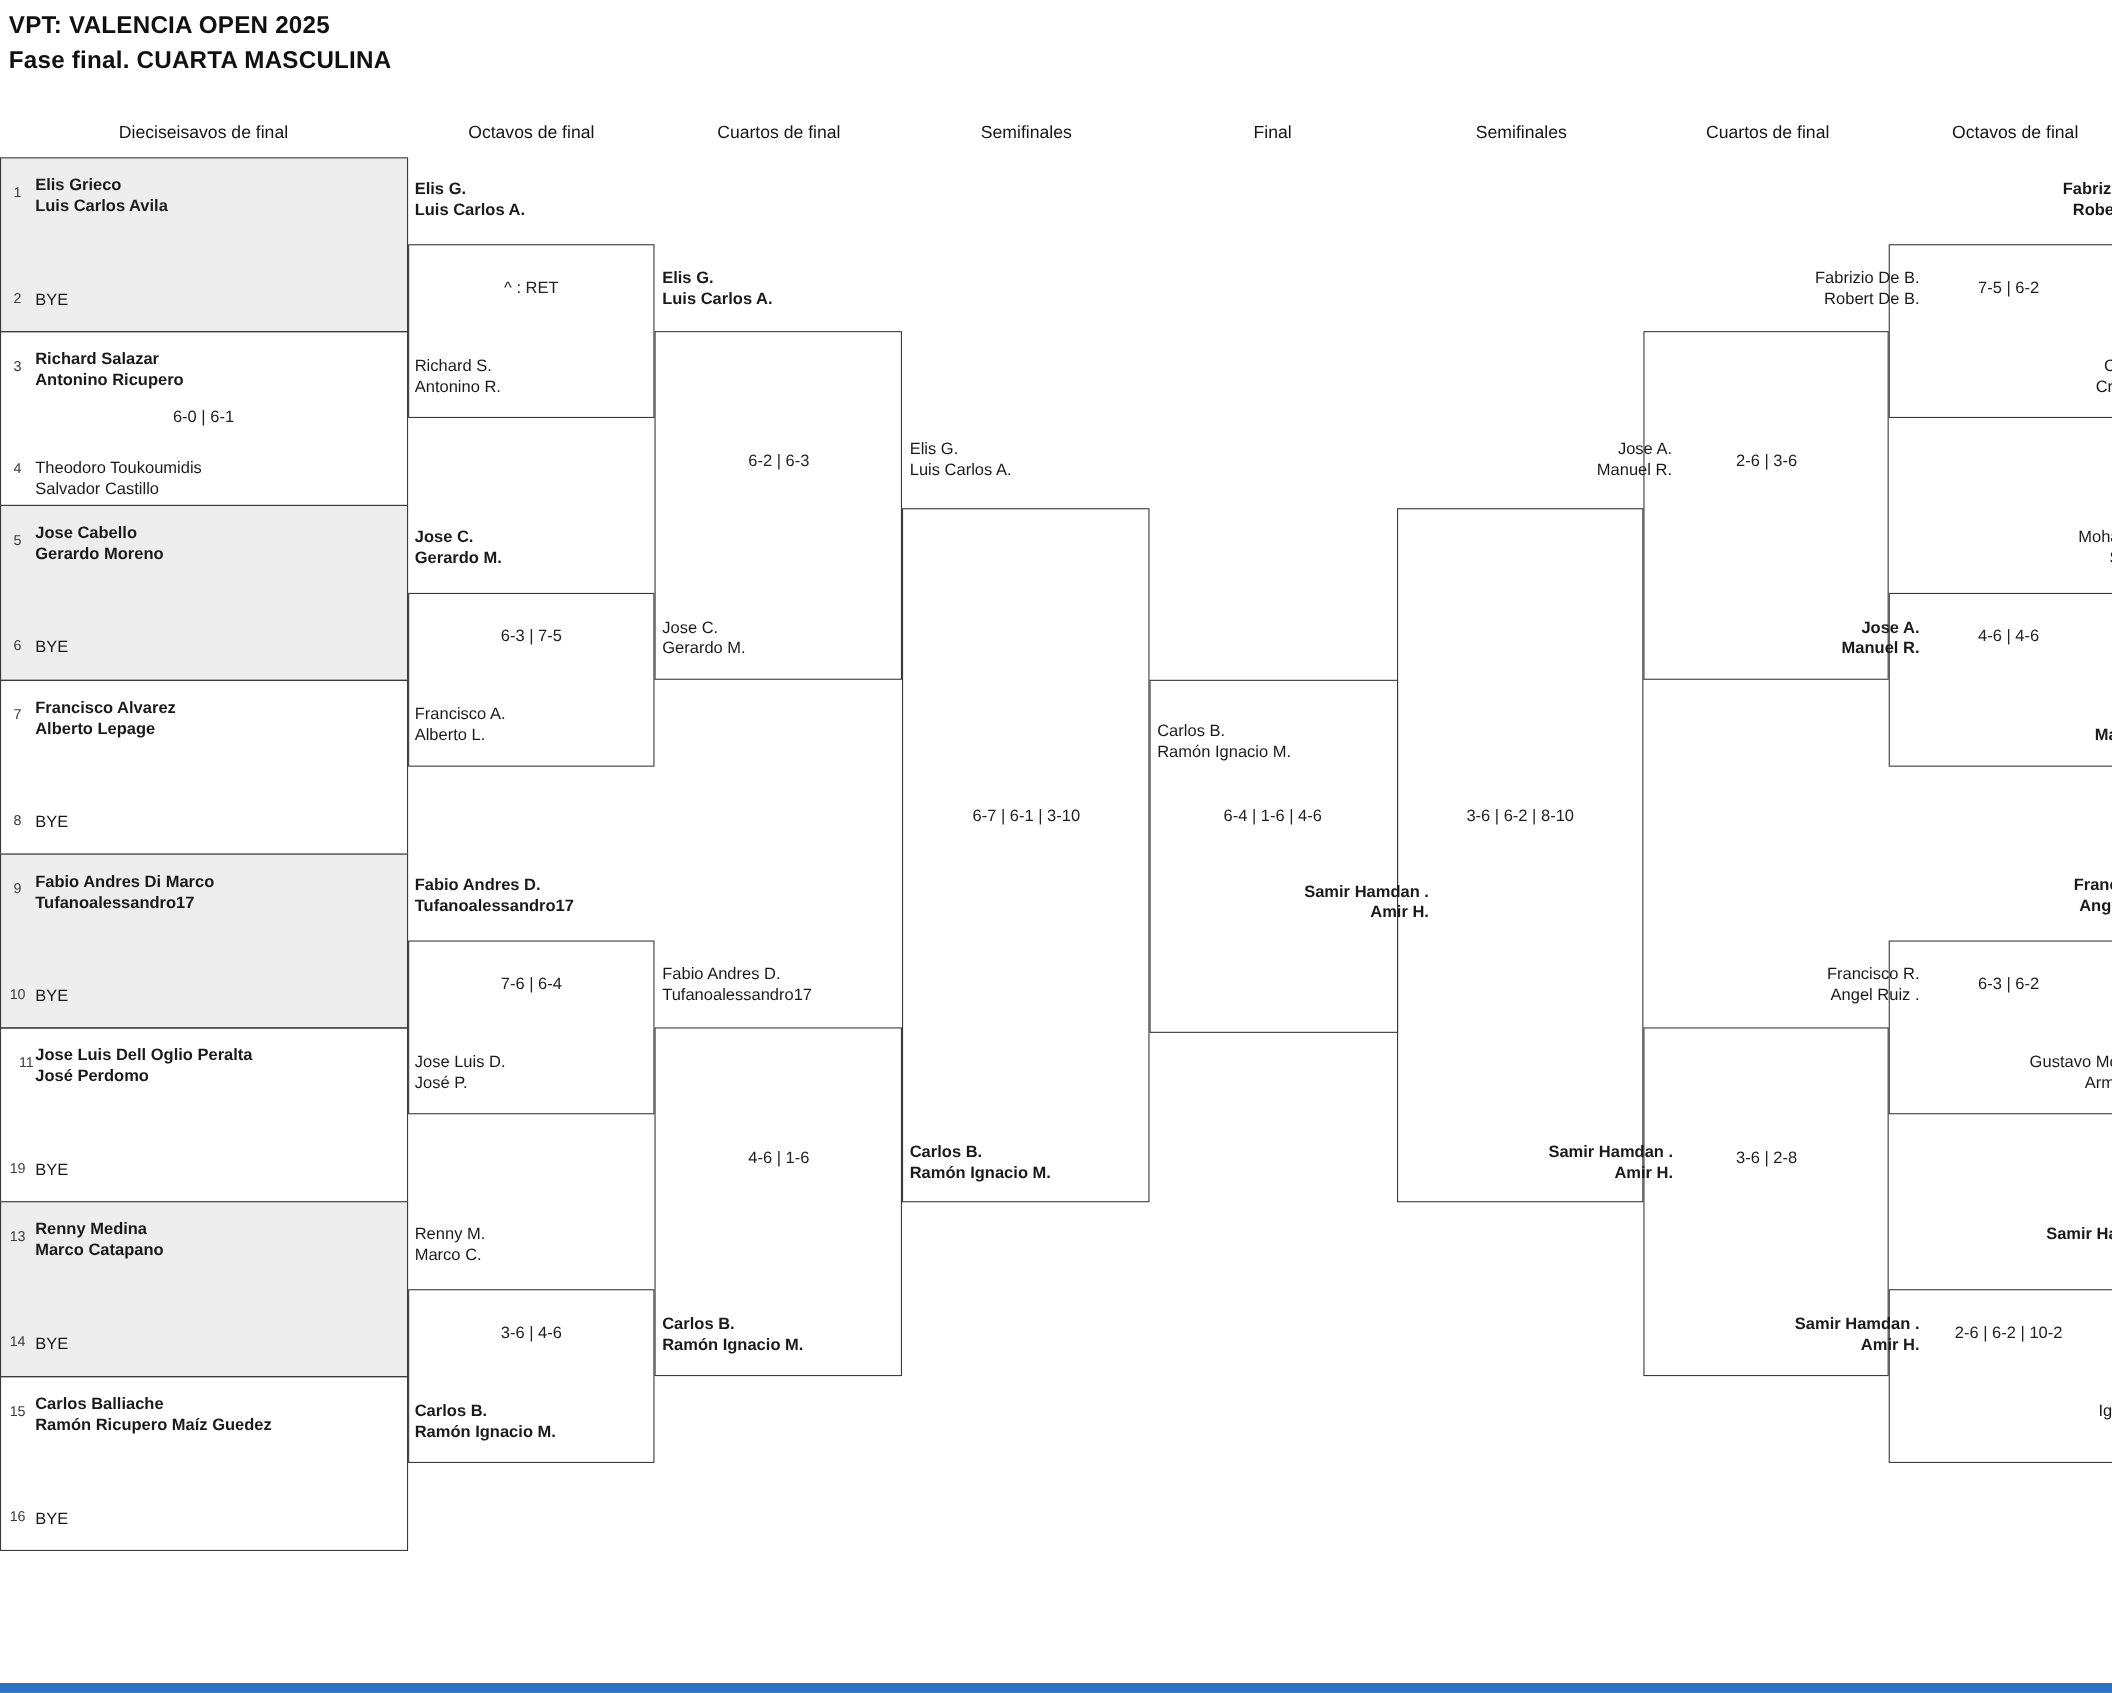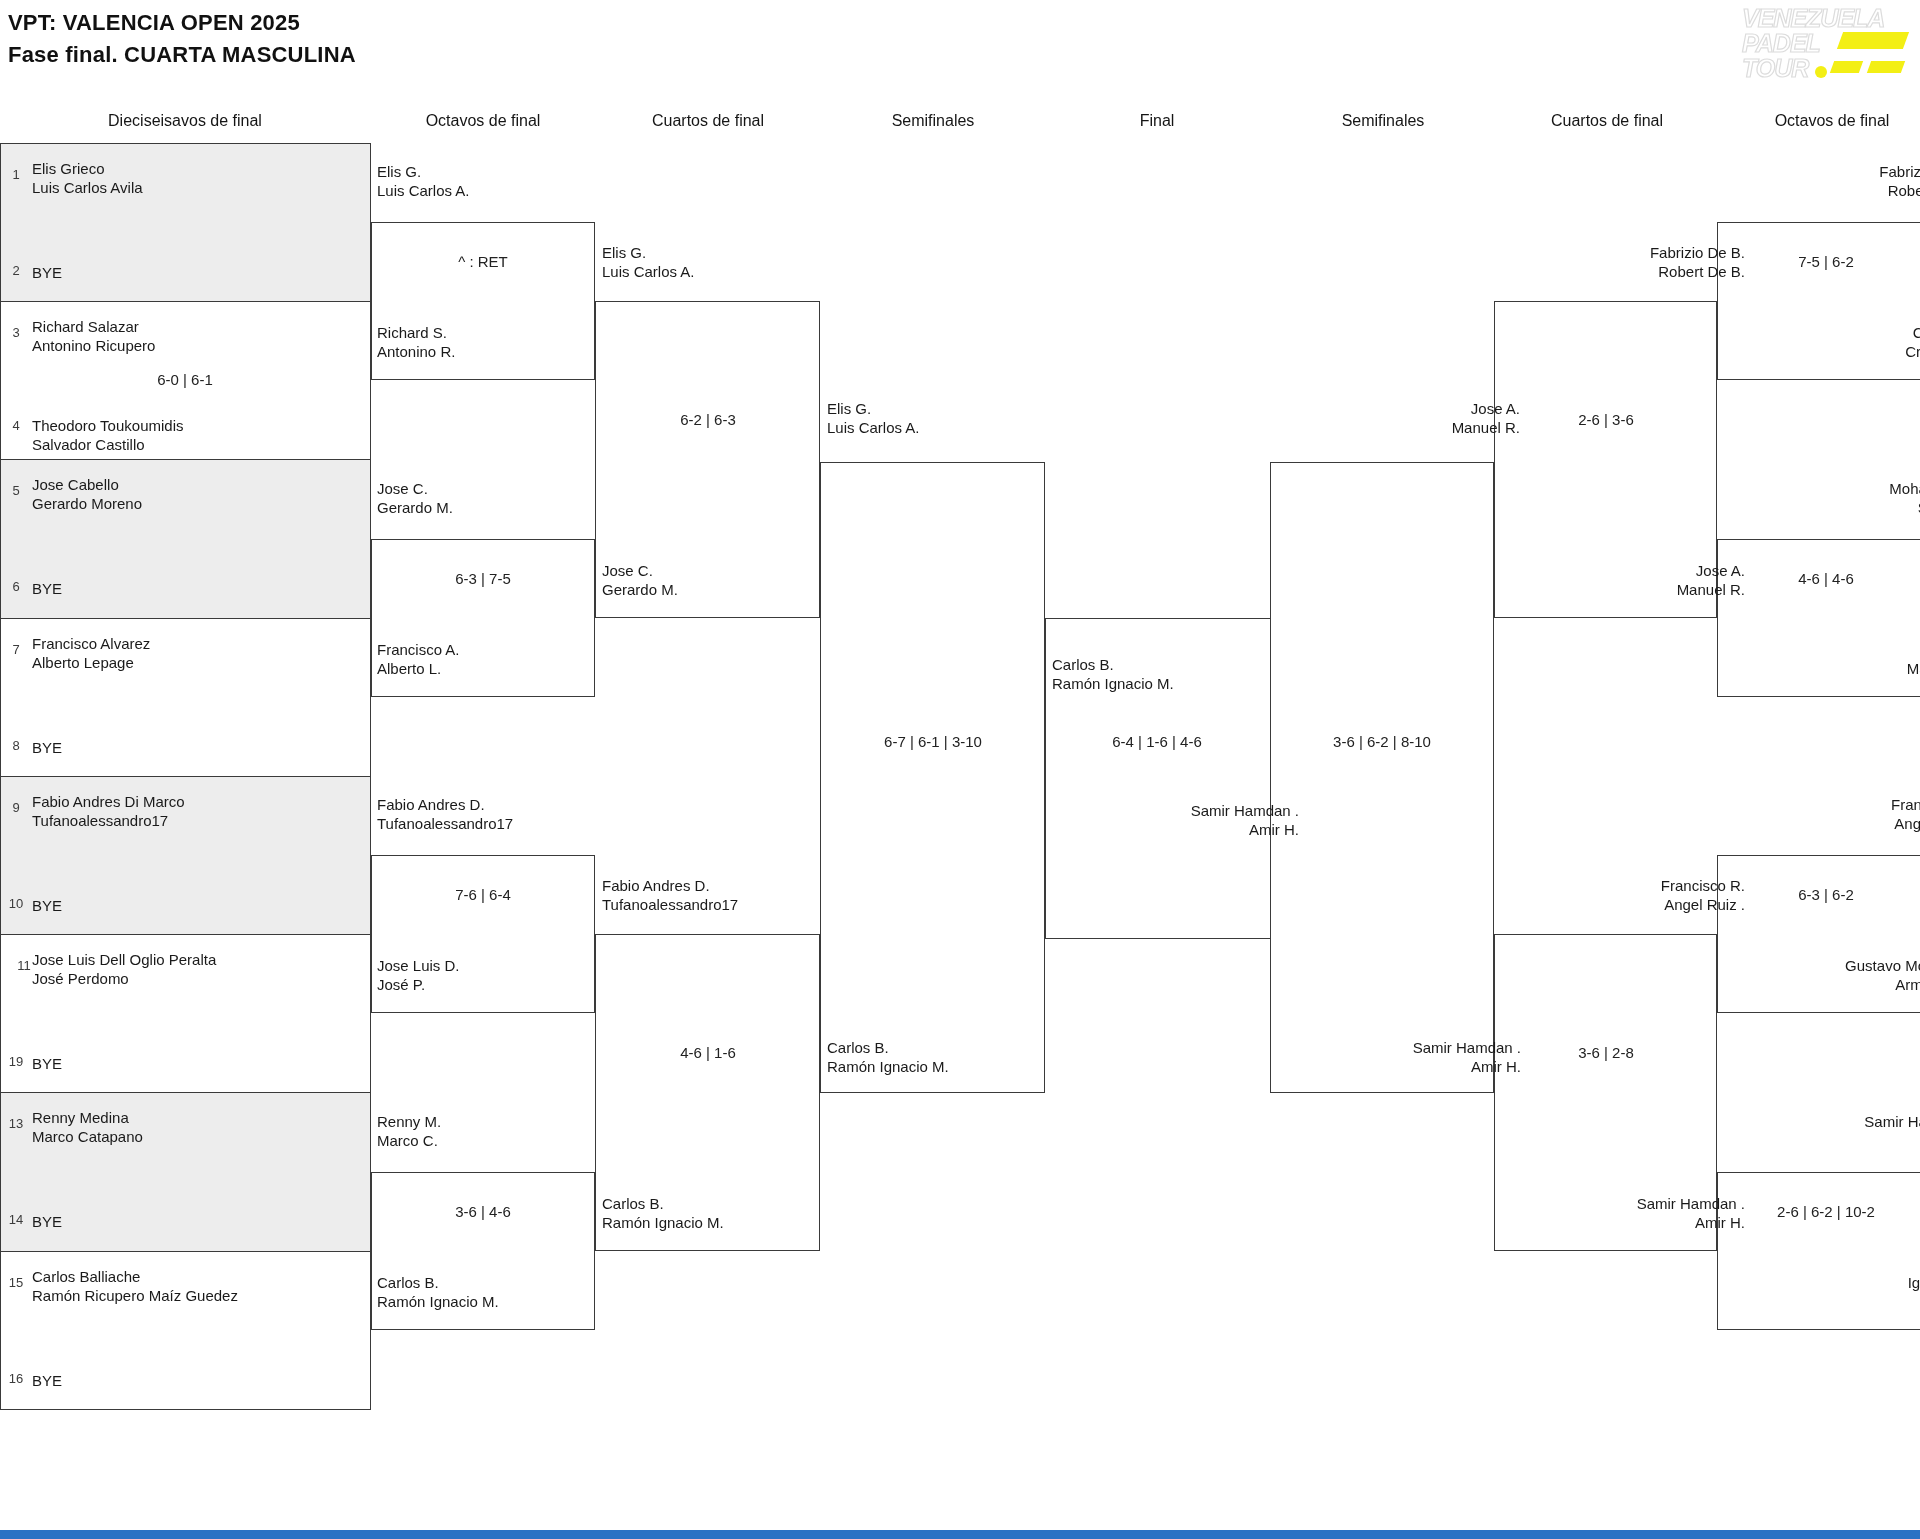--- a/index.html
+++ b/index.html
@@ -6,47 +6,38 @@
   .stage{position:relative;width:1920px;height:1539px;background:#fff;overflow:hidden;
          font-family:"Liberation Sans",sans-serif;color:#1a1a1a;padding-left:32px;}
   .abs{position:absolute;}
   .title1,.title2{font-size:22px;font-weight:700;color:#111;letter-spacing:.2px;white-space:nowrap;}
   .hdr{font-size:16px;font-weight:500;color:#151515;width:240px;margin-left:-120px;text-align:center;white-space:nowrap;}
   .pairbox{left:0;width:371px;border:1px solid #3a3a3a;box-sizing:border-box;}
   .gray{background:#ededed;}
   .box{border:1px solid #3a3a3a;box-sizing:border-box;}
   .name{font-size:15px;line-height:19px;color:#1a1a1a;white-space:nowrap;}
   .name .line{display:block;}
-  .w{font-weight:400;}
+  .w{font-weight:700;}
   .ra{text-align:right;}
   .num{font-size:13px;color:#3c3c3c;width:24px;text-align:center;}
   .score{font-size:15px;color:#222;white-space:nowrap;transform:translateX(-50%);}
   .logo-txt{font-size:25px;line-height:25px;font-weight:700;font-style:italic;color:#fff;
             -webkit-text-stroke:1.2px #dcdcdc;letter-spacing:-1px;white-space:nowrap;}
   .ybar{background:#f3ef15;transform:skewX(-20deg);}
   .ydot{background:#f3ef15;border-radius:50%;}
   .bluebar{background:#2b72c4;}
 </style>
 </head>
 <body>
 
 <div class="stage">
 
   <div class="abs title1" style="left:8px;top:10px">VPT: VALENCIA OPEN 2025</div>
   <div class="abs title2" style="left:8px;top:42px">Fase final. CUARTA MASCULINA</div>
 
-  <div class="abs" style="left:1740px;top:4px;width:180px;height:84px">
-    <div class="abs logo-txt" style="left:2px;top:2px">VENEZUELA</div>
-    <div class="abs logo-txt" style="left:2px;top:27px">PADEL</div>
-    <div class="abs logo-txt" style="left:2px;top:52px">TOUR</div>
-    <div class="abs ybar" style="left:100px;top:28px;width:66px;height:17px"></div>
-    <div class="abs ybar" style="left:92px;top:57px;width:29px;height:12px"></div>
-    <div class="abs ybar" style="left:129px;top:57px;width:34px;height:12px"></div>
-    <div class="abs ydot" style="left:75px;top:62px;width:12px;height:12px"></div>
-  </div>
 
   <div class="abs hdr" style="left:185px;top:112px">Dieciseisavos de final</div>
   <div class="abs hdr" style="left:483px;top:112px">Octavos de final</div>
   <div class="abs hdr" style="left:708px;top:112px">Cuartos de final</div>
   <div class="abs hdr" style="left:933px;top:112px">Semifinales</div>
   <div class="abs hdr" style="left:1157px;top:112px">Final</div>
   <div class="abs hdr" style="left:1383px;top:112px">Semifinales</div>
   <div class="abs hdr" style="left:1607px;top:112px">Cuartos de final</div>
   <div class="abs hdr" style="left:1832px;top:112px">Octavos de final</div>
 

